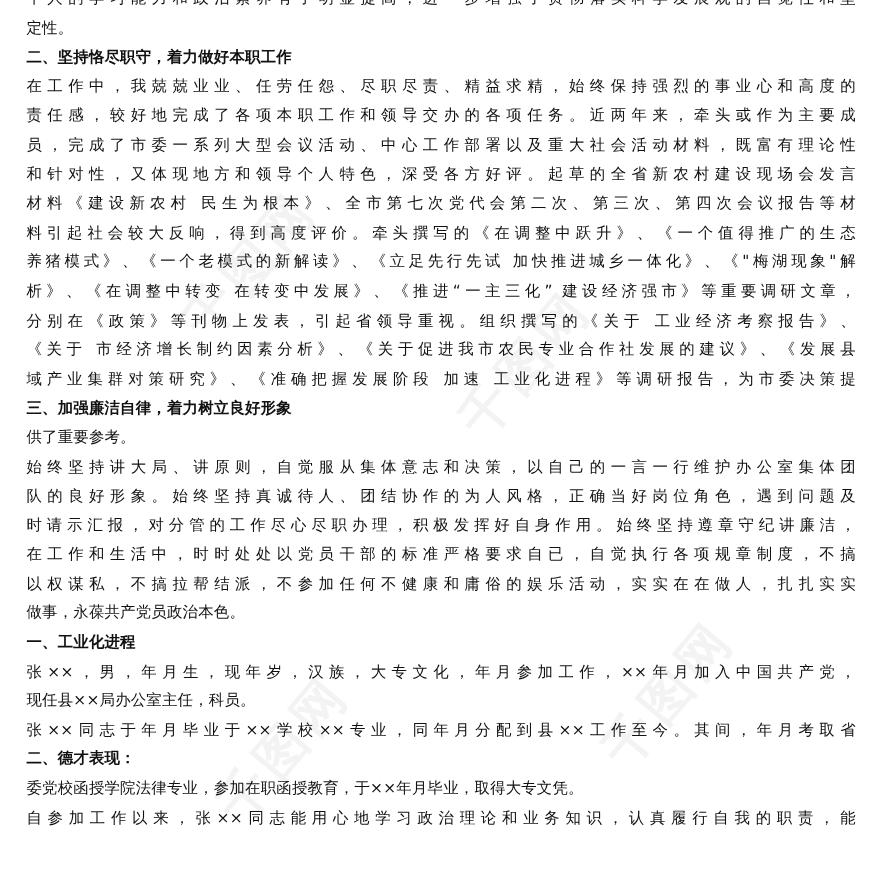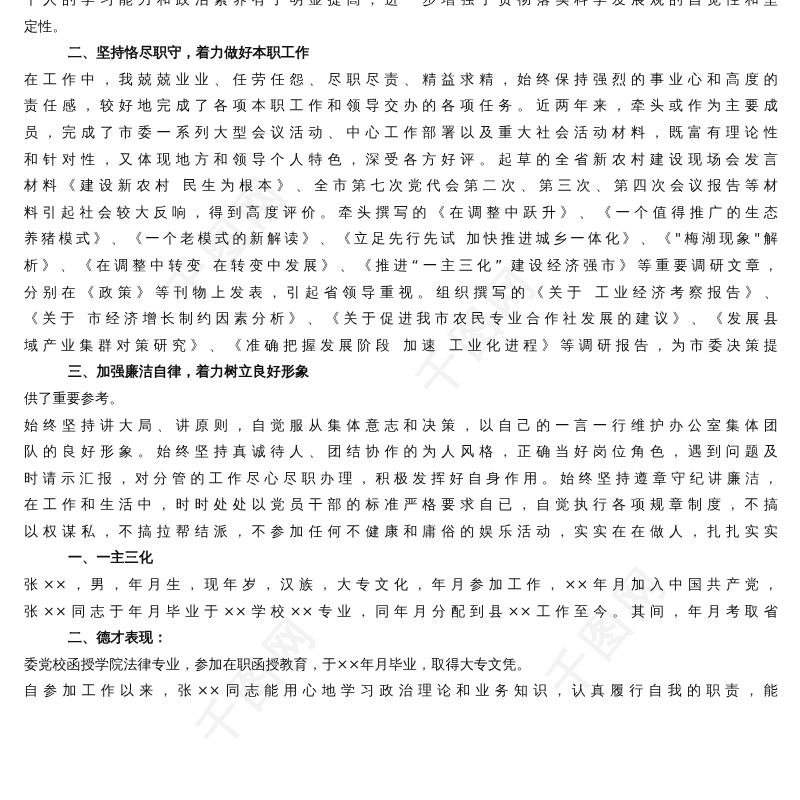--- a/index.html
+++ b/index.html
@@ -30,21 +30,20 @@
       letter-spacing: 0.2px;
       overflow: visible;
     }
     .line.justify {
       text-align: justify;
       text-align-last: justify;
       width: 754px;
     }
     .heading {
       font-weight: bold;
-      margin-left: 44px;
     }
     .watermark {
       position: absolute;
       font-size: 46px;
       font-weight: bold;
       color: rgba(170,170,170,0.14);
       transform: rotate(-50deg);
       white-space: nowrap;
       pointer-events: none;
       letter-spacing: 6px;
@@ -73,19 +72,21 @@
   <div class="line justify">分别在《政策》等刊物上发表，引起省领导重视。组织撰写的《关于  工业经济考察报告》、</div>
   <div class="line justify">《关于  市经济增长制约因素分析》、《关于促进我市农民专业合作社发展的建议》、《发展县</div>
   <div class="line justify">域产业集群对策研究》、《准确把握发展阶段  加速  工业化进程》等调研报告，为市委决策提</div>
   <div class="line heading">三、加强廉洁自律，着力树立良好形象</div>
   <div class="line">供了重要参考。</div>
   <div class="line justify">始终坚持讲大局、讲原则，自觉服从集体意志和决策，以自己的一言一行维护办公室集体团</div>
   <div class="line justify">队的良好形象。始终坚持真诚待人、团结协作的为人风格，正确当好岗位角色，遇到问题及</div>
   <div class="line justify">时请示汇报，对分管的工作尽心尽职办理，积极发挥好自身作用。始终坚持遵章守纪讲廉洁，</div>
   <div class="line justify">在工作和生活中，时时处处以党员干部的标准严格要求自已，自觉执行各项规章制度，不搞</div>
   <div class="line justify">以权谋私，不搞拉帮结派，不参加任何不健康和庸俗的娱乐活动，实实在在做人，扎扎实实</div>
-  <div class="line heading">一、一主三化</div>
+  <div class="line">做事，永葆共产党员政治本色。</div>
+  <div class="line heading">一、工业化进程</div>
   <div class="line justify">张××，男，年月生，现年岁，汉族，大专文化，年月参加工作，××年月加入中国共产党，</div>
+  <div class="line">现任县××局办公室主任，科员。</div>
   <div class="line justify">张××同志于年月毕业于××学校××专业，同年月分配到县××工作至今。其间，年月考取省</div>
   <div class="line heading">二、德才表现：</div>
   <div class="line">委党校函授学院法律专业，参加在职函授教育，于××年月毕业，取得大专文凭。</div>
   <div class="line justify">自参加工作以来，张××同志能用心地学习政治理论和业务知识，认真履行自我的职责，能</div>
 </div>
 
 </body></html>

